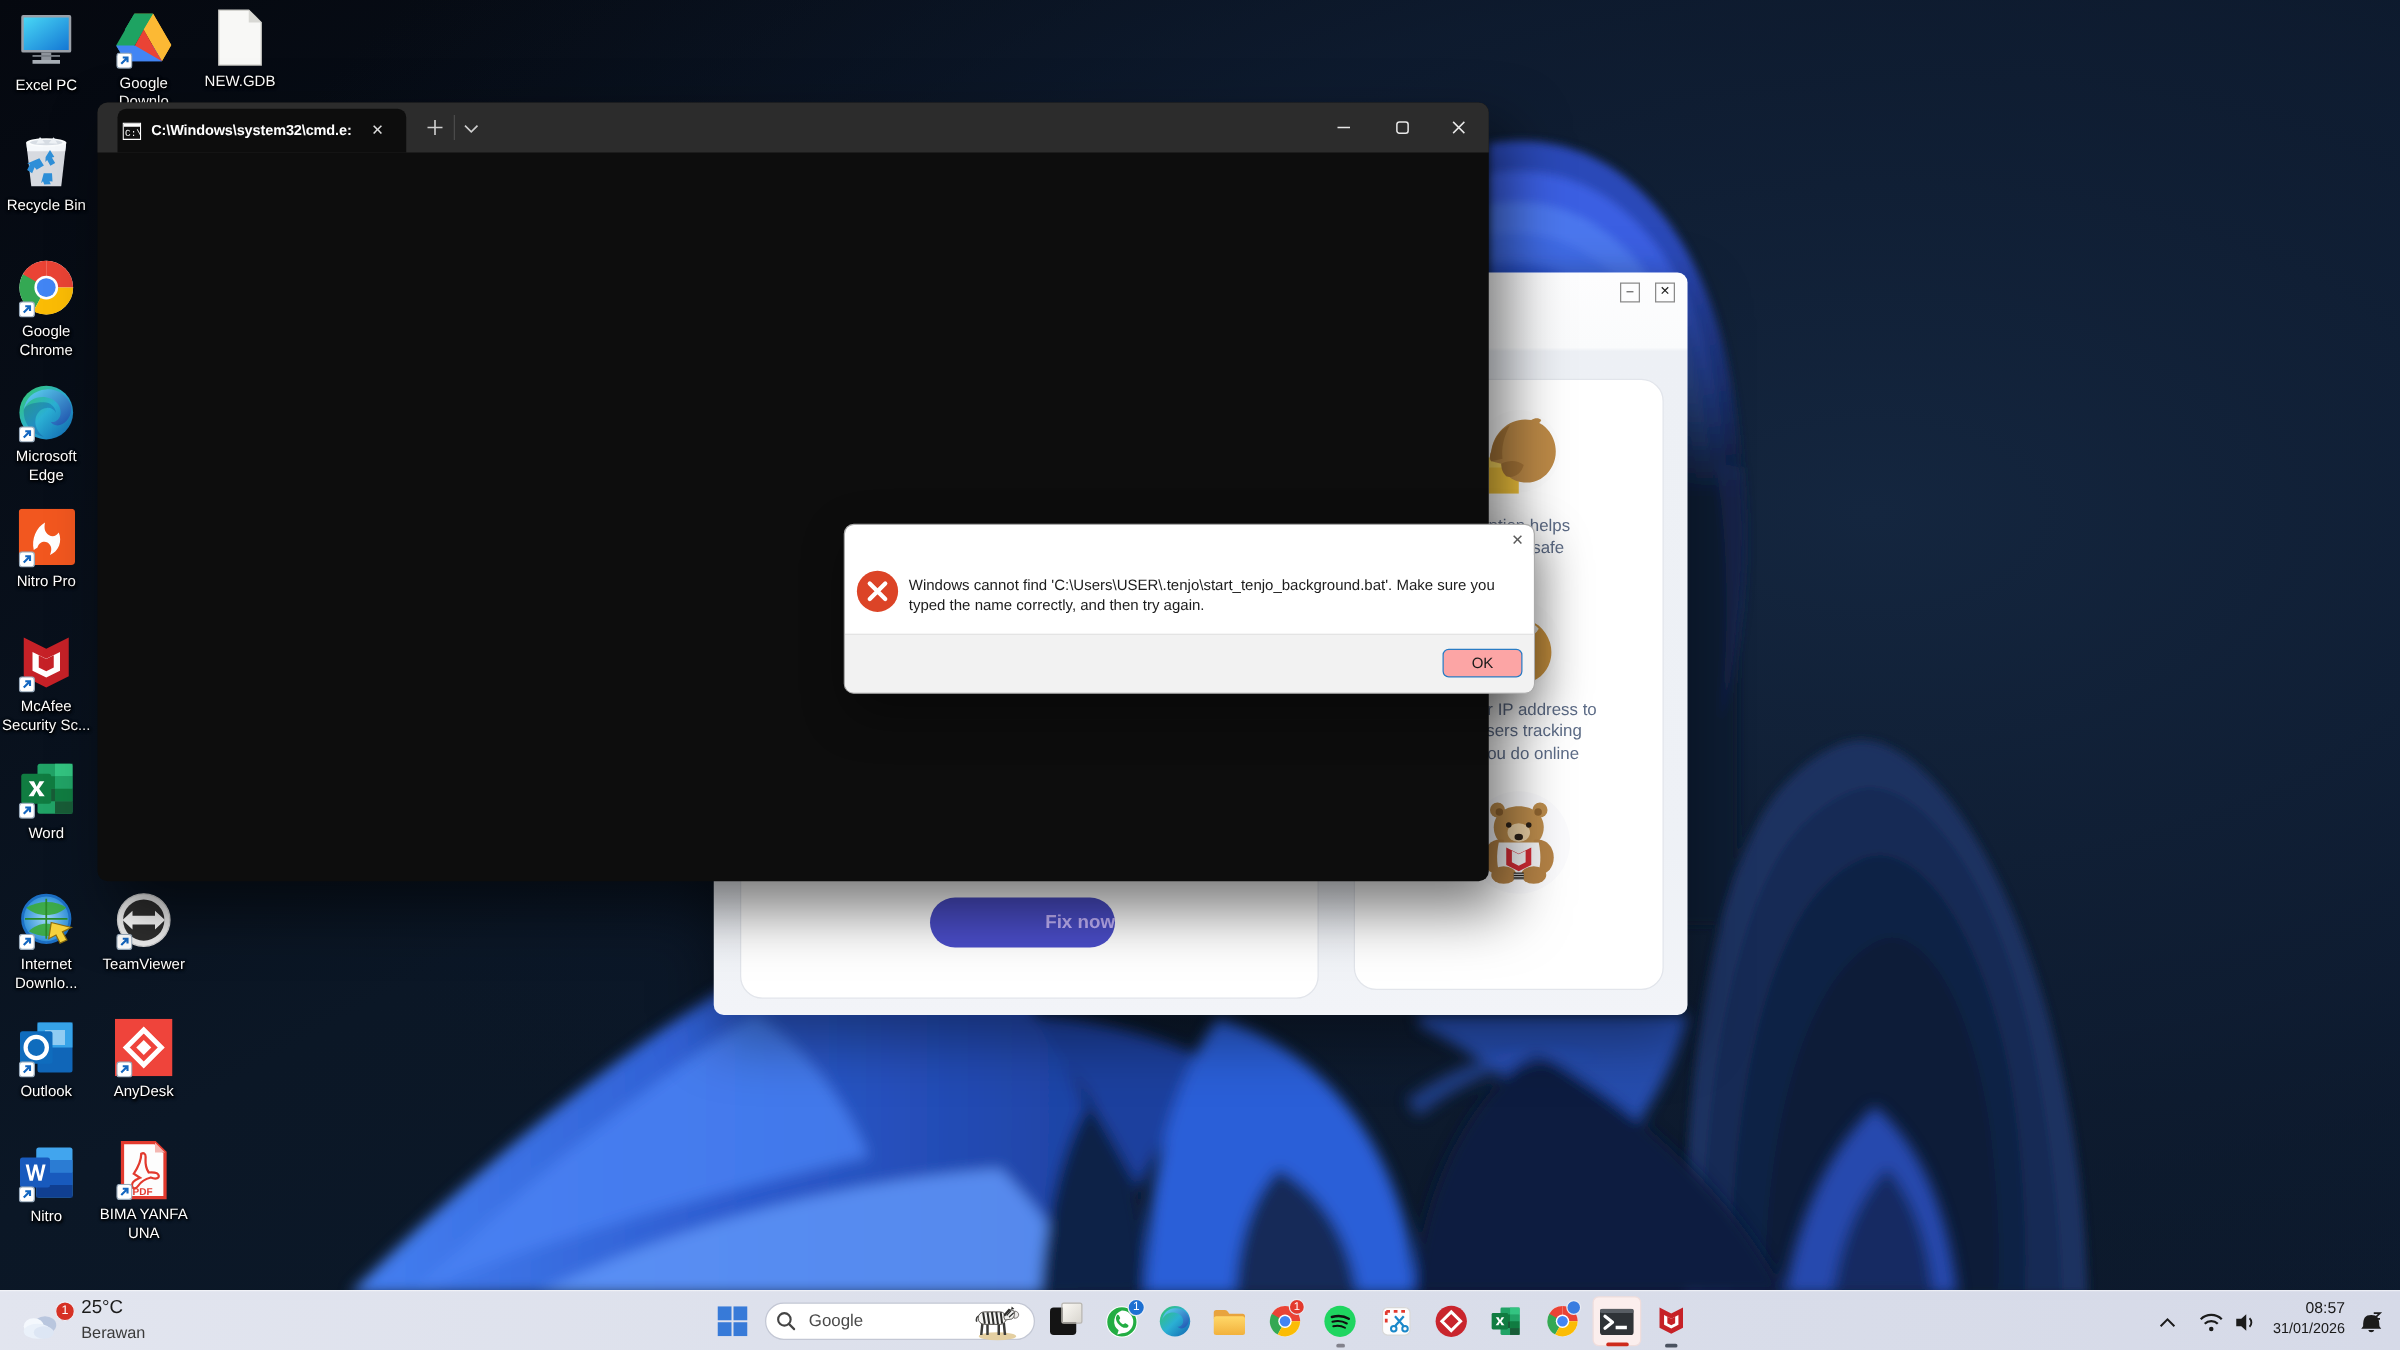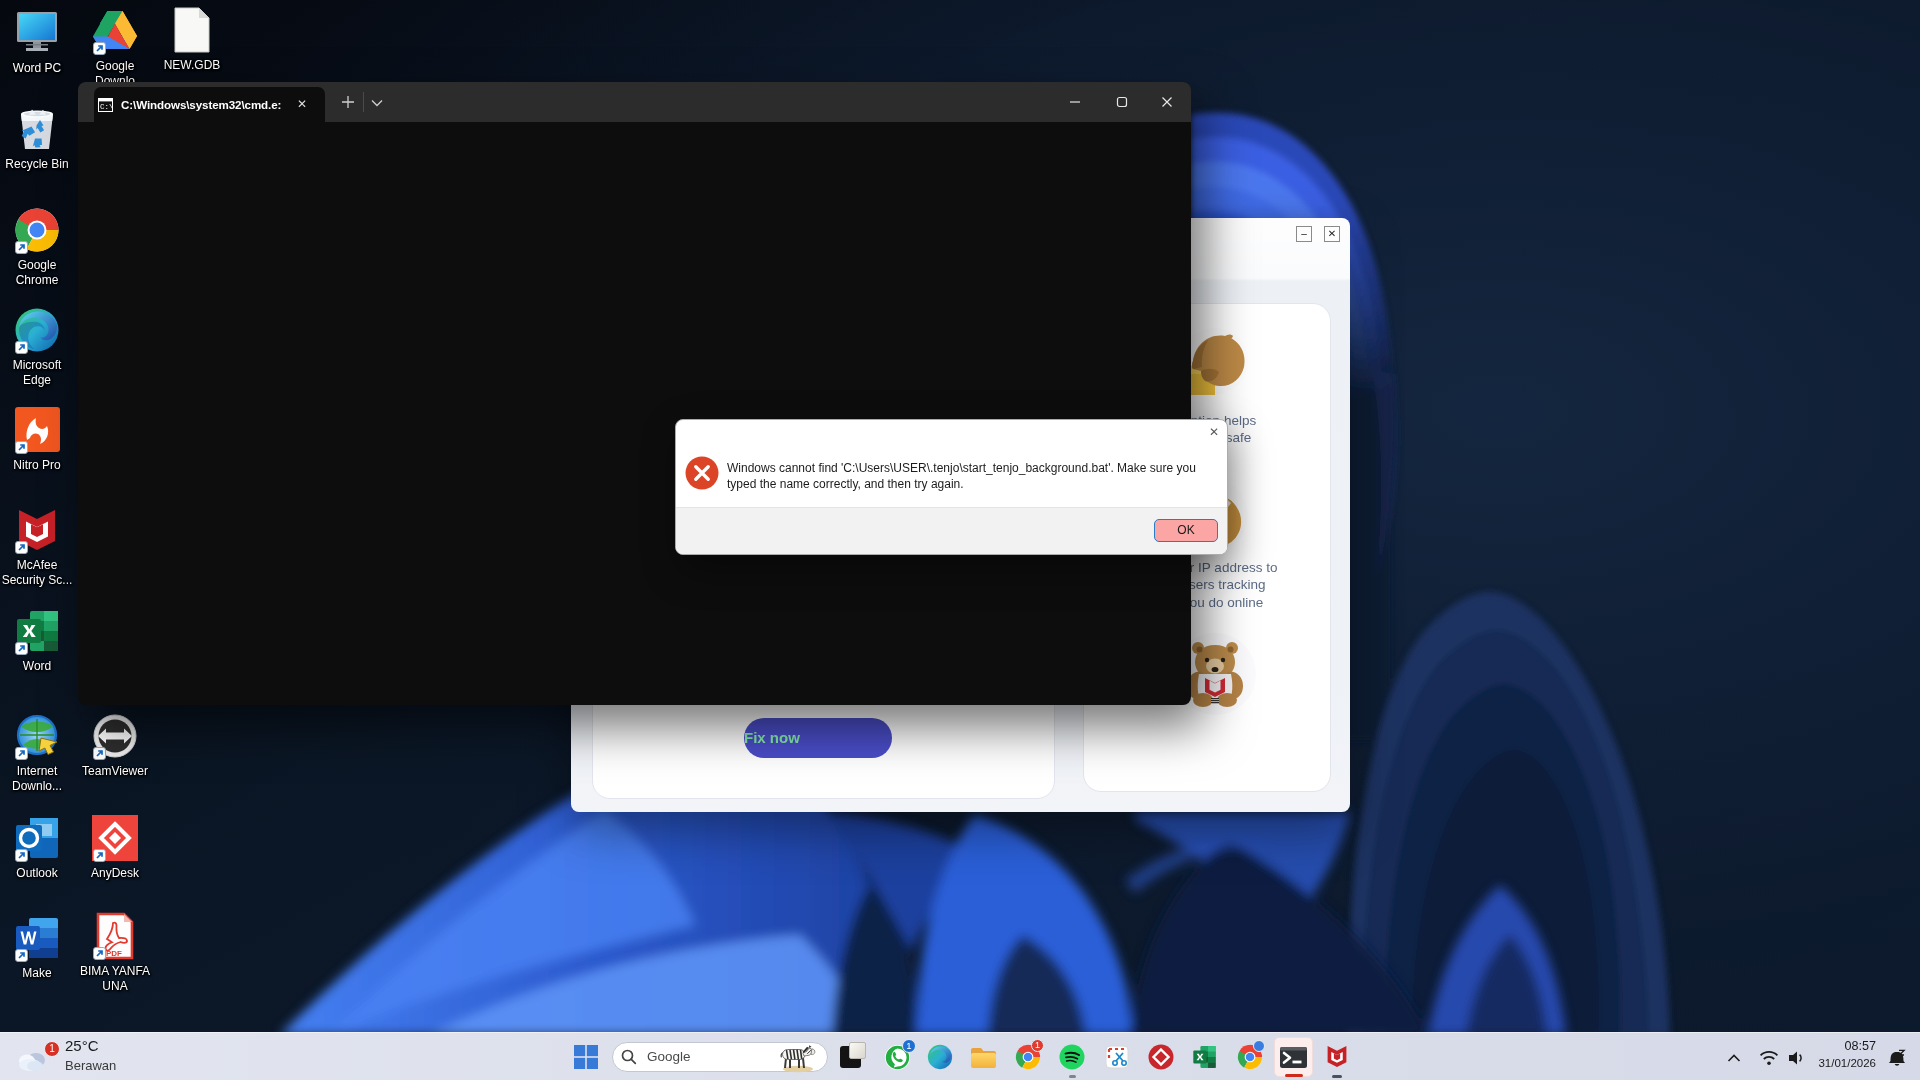--- a/index.html
+++ b/index.html
@@ -4,21 +4,21 @@
 *{margin:0;padding:0;box-sizing:border-box}
 html,body{width:1920px;height:1080px;overflow:hidden;font-family:"Liberation Sans",sans-serif}
 #desk{position:relative;width:1920px;height:1080px;background:#0c1830}
 #wall{position:absolute;left:0;top:0;z-index:0}
 .dicon{position:absolute;width:76px;text-align:center;z-index:1}
 .dicon .lbl{margin-top:2px;font-size:12px;line-height:14.5px;color:#fff;text-shadow:0 1px 3px #000,0 0 2px #000,1px 1px 2px #000}
 #mcafee{position:absolute;left:571px;top:218px;width:779px;height:594px;background:linear-gradient(180deg,#fdfdfe 0,#fafbfc 60px,#edf0f5 63px,#eef1f6 78%,#f2f4f8 100%);border-radius:8px;z-index:2;box-shadow:0 18px 50px rgba(0,0,0,.4)}
 .mbtn{position:absolute;top:8px;width:16px;height:16px;border:1px solid #8a8a8a;background:#fdfdfe;color:#222;font-size:10px;line-height:13px;text-align:center}
 .mcard{position:absolute;background:#fff;border:1px solid #e2e5eb;border-radius:18px}
 .btxt{position:absolute;width:248px;text-align:center;color:#5d6c87;font-size:13.5px;line-height:17.4px}
-#fixbtn{position:absolute;left:173px;top:500px;width:148px;height:40px;border-radius:20px;background:#4a4dc8;color:#86efac;font-weight:bold;font-size:15px;text-align:left;line-height:40px}
+#fixbtn{position:absolute;left:173px;top:500px;width:148px;height:40px;border-radius:20px;background:#4a4dc8;color:#c4b5fd;font-weight:bold;font-size:15px;text-align:right;line-height:40px}
 #term{position:absolute;left:78px;top:82px;width:1113px;height:623px;background:#0d0d0d;border-radius:8px;z-index:3;box-shadow:14px 22px 48px rgba(0,0,0,.55)}
 #tbar{position:absolute;left:0;top:0;width:100%;height:40px;background:#2c2c2c;border-radius:8px 8px 0 0}
 #ttab{position:absolute;left:16px;top:5px;width:231px;height:35px;background:#0d0d0d;border-radius:7px 7px 0 0;color:#fff}
 #ttab .tt{position:absolute;left:27px;top:11px;font-size:11.6px;font-weight:bold;letter-spacing:-.1px;white-space:nowrap}
 #ttab .tx{position:absolute;left:203px;top:10px;font-size:12px;color:#ddd;font-weight:normal}
 .tbtn{position:absolute;color:#cfcfcf}
 #dlg{position:absolute;left:675px;top:419px;width:553px;height:136px;background:#fff;border:1px solid #ababab;border-radius:8px;z-index:4;box-shadow:6px 14px 38px rgba(0,0,0,.4);overflow:hidden}
 #dlg .dtitle{position:absolute;left:0;top:0;width:100%;height:24px;background:#f3f3f3;color:#4a4a4a;font-size:12.5px;line-height:25px;padding-left:8px}
 #dlg .dx{position:absolute;right:8px;top:5px;color:#5a5a5a;font-size:12px}
 #dlg .dbody{position:absolute;left:0;top:24px;width:100%;height:65px;background:#fff}
@@ -139,21 +139,21 @@
 <div class="dicon" style="left:-1px;top:6px">
       <div style="position:relative;height:53px;display:flex;align-items:center;justify-content:center">
         <svg width="46" height="44" viewBox="0 0 46 44">
 <rect x="3" y="1" width="40" height="30" rx="1.5" fill="#9aa0a8"></rect>
 <rect x="5" y="3" width="36" height="26" fill="url(#scr)"></rect>
 <rect x="19" y="31" width="8" height="6" fill="#8e949c"></rect>
 <rect x="12" y="37" width="22" height="3" fill="#a8aeb6"></rect>
 <rect x="12" y="33" width="22" height="1.5" fill="#777d85"></rect>
 </svg>
       </div>
-      <div class="lbl">Word PC</div>
+      <div class="lbl">Excel PC</div>
     </div>
     <div class="dicon" style="left:77px;top:4px">
       <div style="position:relative;height:53px;display:flex;align-items:center;justify-content:center">
         <svg width="48" height="44" viewBox="0 0 48 44">
 <path d="M16.5 2 L31.5 2 L46 27 L38.5 40 Z" fill="#fcb934"></path>
 <path d="M16.5 2 L31.5 2 L17 27 L9 14.5 Z" fill="#1ea362"></path>
 <path d="M9 14.5 L17 27 L31.5 2 Z" fill="#34a853" opacity="0"></path>
 <path d="M16.5 2 L24 14.5 L9.5 39.5 L2 27 Z" fill="#4285f4" opacity="0"></path>
 <path d="M2 27 L9 14.5 L24 39.8 L9.5 39.8 Z" fill="#4285f4" opacity="0"></path>
 <path d="M16.5 2 L9 14.5 L23.5 40 L31 27.5 Z" fill="#188038" opacity="0"></path>
@@ -363,21 +363,21 @@
 <rect x="15" y="22" width="29" height="10" fill="#185abd"></rect>
 <rect x="15" y="32" width="29" height="10" fill="#103f91"></rect>
 <rect x="2" y="10" width="24" height="24" rx="2" fill="#185abd"></rect>
 <path d="M6.5 15.5 L9 15.5 L11 25 L13.3 15.5 L15.7 15.5 L18 25 L20 15.5 L22.5 15.5 L19.3 28.5 L16.7 28.5 L14.5 19.5 L12.3 28.5 L9.7 28.5 Z" fill="#fff"></path>
 </svg>
         <svg width="13" height="13" viewBox="0 0 13 13" style="position:absolute;left:16px;bottom:2px">
           <rect x="0.5" y="0.5" width="12" height="12" rx="2.4" fill="#fff" stroke="#9ab"></rect>
           <path d="M4 9 L8.6 4.4 M5.2 4 L9 4 L9 7.8" stroke="#1567c0" stroke-width="1.7" fill="none"></path>
         </svg>
       </div>
-      <div class="lbl">Make</div>
+      <div class="lbl">Nitro</div>
     </div>
     <div class="dicon" style="left:77px;top:909px">
       <div style="position:relative;height:53px;display:flex;align-items:center;justify-content:center">
         <svg width="42" height="48" viewBox="0 0 42 48">
 <path d="M4 2 L30 2 L38 10 L38 46 L4 46 Z" fill="#fdfdfd" stroke="#e23a2e" stroke-width="2.6"></path>
 <path d="M30 2 L30 10 L38 10 Z" fill="#f3b7b2"></path>
 <path d="M13 27 C17 21 19 15 19 11 C21 10 22.5 11 22.5 13.5 C22.5 17 21.5 21 25 26 C29 25.7 32.6 26.4 33 28.6 C33.3 31 30 31.4 26.6 30 C23 31 19 33 16.6 36.6 C14.6 39.6 12 39 11.6 36.6 C11.3 34.6 13.6 32 18 30.2 Z" fill="none" stroke="#e23a2e" stroke-width="1.8"></path>
 <text x="12" y="44" font-size="8" font-weight="bold" fill="#e23a2e" font-family="Liberation Sans">PDF</text>
 </svg>
         <svg width="13" height="13" viewBox="0 0 13 13" style="position:absolute;left:16px;bottom:2px">

